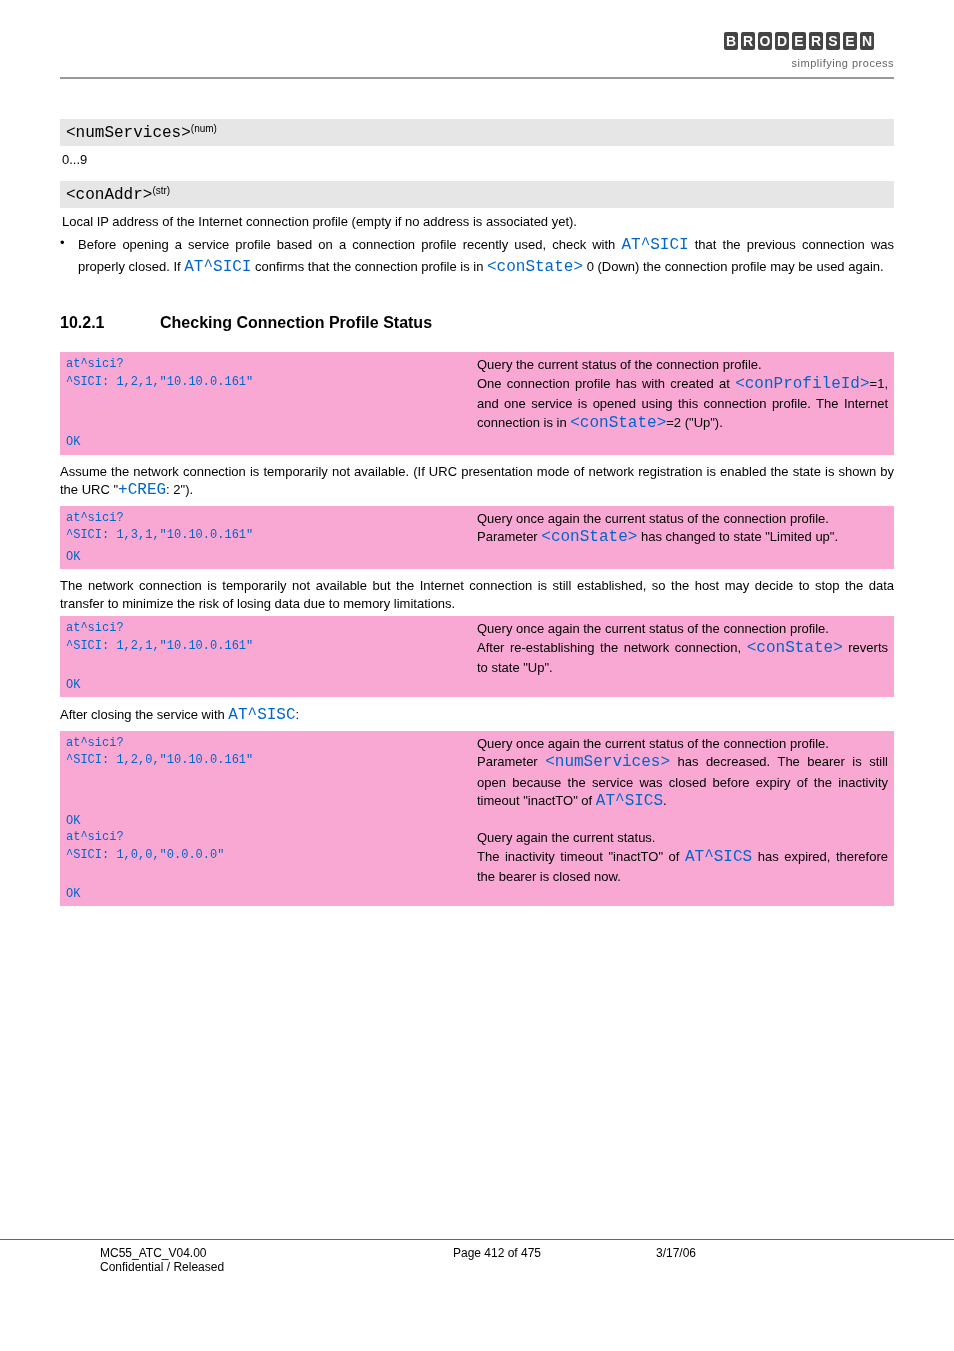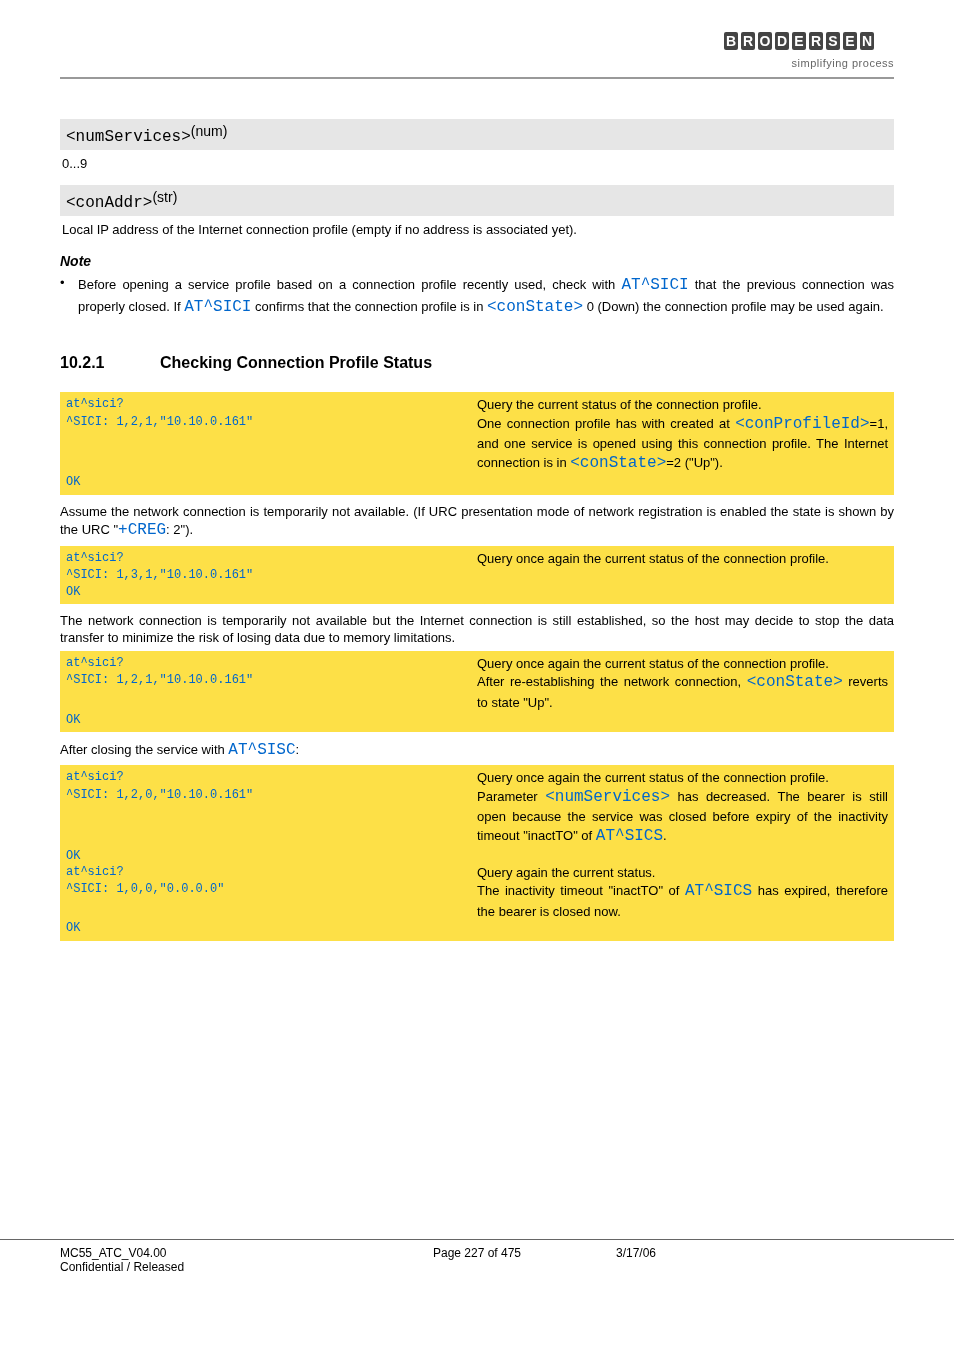--- a/index.html
+++ b/index.html
@@ -37,21 +37,21 @@
     border-top: 2px solid #999;
     margin-bottom: 40px;
   }
   .param-header {
     background: #e6e6e6;
     padding: 4px 6px;
     margin-bottom: 4px;
     font-size: 12px;
   }
   .mono { font-family: "Courier New", monospace; font-size: 16px; }
-  .sup { font-size: 14px; vertical-align: super; }
+  .sup { font-size: 10px; vertical-align: super; }
   .param-body {
     padding: 2px 2px 2px 2px;
     margin-bottom: 4px;
     font-size: 13px;
   }
   .note-title {
     font-style: italic;
     font-weight: bold;
     margin: 14px 0 6px 0;
     font-size: 14px;
@@ -63,21 +63,21 @@
   .bullet-dot { width: 18px; flex-shrink: 0; }
   .bullet-text { flex: 1; text-align: justify; line-height: 1.35; }
   .link { color: #0066cc; font-family: Liberation Mono, monospace; }
   h2.section {
     font-size: 16px;
     font-weight: bold;
     margin: 36px 0 20px 0;
   }
   h2.section .secnum { display: inline-block; width: 100px; }
   .code-block {
-    background: #fde047;
+    background: #f9a8d4;
     padding: 4px 6px;
     margin-bottom: 2px;
   }
   .two-col {
     display: flex;
   }
   .left-col {
     width: 50%;
     font-family: "Courier New", monospace;
     font-size: 12px;
@@ -102,21 +102,21 @@
     margin-top: 40px;
     padding: 6px 60px;
     display: flex;
     justify-content: space-between;
     font-size: 12px;
     position: absolute;
     bottom: 10px;
     left: 0;
     right: 0;
   }
-  .footer-left, .footer-center, .footer-right { flex: 1; }
+  .footer-left, .footer-center, .footer-right { flex: 1; margin-left: 40px; }
   .footer-center { text-align: center; }
   .footer-right { }
 </style>
 </head>
 <body>
 
 <div class="page">
   <div class="header">
     <div class="logo">
       <svg width="170" height="22" viewBox="0 0 170 22">
@@ -153,21 +153,20 @@
   </div>
   <div class="param-body">0...9</div>
 
   <div style="height:8px"></div>
 
   <div class="param-header">
     <span class="mono">&lt;conAddr&gt;</span><span class="sup">(str)</span>
   </div>
   <div class="param-body">Local IP address of the Internet connection profile (empty if no address is associated yet).</div>
 
-  <div class="note-title">Note</div>
   <div class="bullet-row">
     <div class="bullet-dot">•</div>
     <div class="bullet-text">
       <span>Before opening a service profile based on a connection profile recently used, check with </span><span class="mono link">AT^SICI</span><span> that the previous connection was properly closed. If </span><span class="mono link">AT^SICI</span><span> confirms that the connection profile is in </span><span class="mono link">&lt;conState&gt;</span><span> 0 (Down) the connection profile may be used again.</span>
     </div>
   </div>
 
   <h2 class="section">
     <span class="secnum">10.2.1</span><span>Checking Connection Profile Status</span>
   </h2>
@@ -193,20 +192,23 @@
     <span>Assume the network connection is temporarily not available. (If URC presentation mode of network registration is enabled the state is shown by the URC "</span><span class="mono link">+CREG</span><span>: 2").</span>
   </div>
 
   <div class="code-block">
     <div class="two-col">
       <div class="left-col">at^sici?</div>
       <div class="right-col">Query once again the current status of the connection profile.</div>
     </div>
     <div class="two-col">
       <div class="left-col">^SICI: 1,3,1,"10.10.0.161"</div>
+      <div class="right-col">
+        <span>Parameter </span><span class="mono link">&lt;conState&gt;</span><span> has changed to state "Limited up".</span>
+      </div>
     </div>
     <div class="two-col">
       <div class="left-col">OK</div>
       <div class="right-col"></div>
     </div>
   </div>
 
   <div class="body-text">The network connection is temporarily not available but the Internet connection is still established, so the host may decide to stop the data transfer to minimize the risk of losing data due to memory limitations.</div>
 
   <div class="code-block">
@@ -259,16 +261,16 @@
       <div class="left-col">OK</div>
       <div class="right-col"></div>
     </div>
   </div>
 
   <div class="footer">
     <div class="footer-left">
       <div>MC55_ATC_V04.00</div>
       <div>Confidential / Released</div>
     </div>
-    <div class="footer-center">Page 227 of 475</div>
+    <div class="footer-center">Page 412 of 475</div>
     <div class="footer-right">3/17/06</div>
   </div>
 </div>
 
 </body></html>

